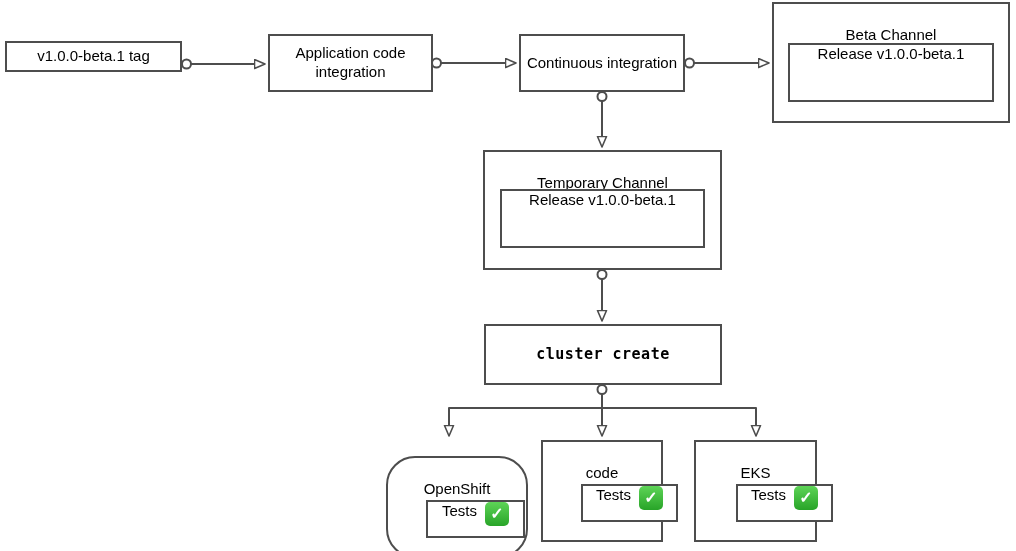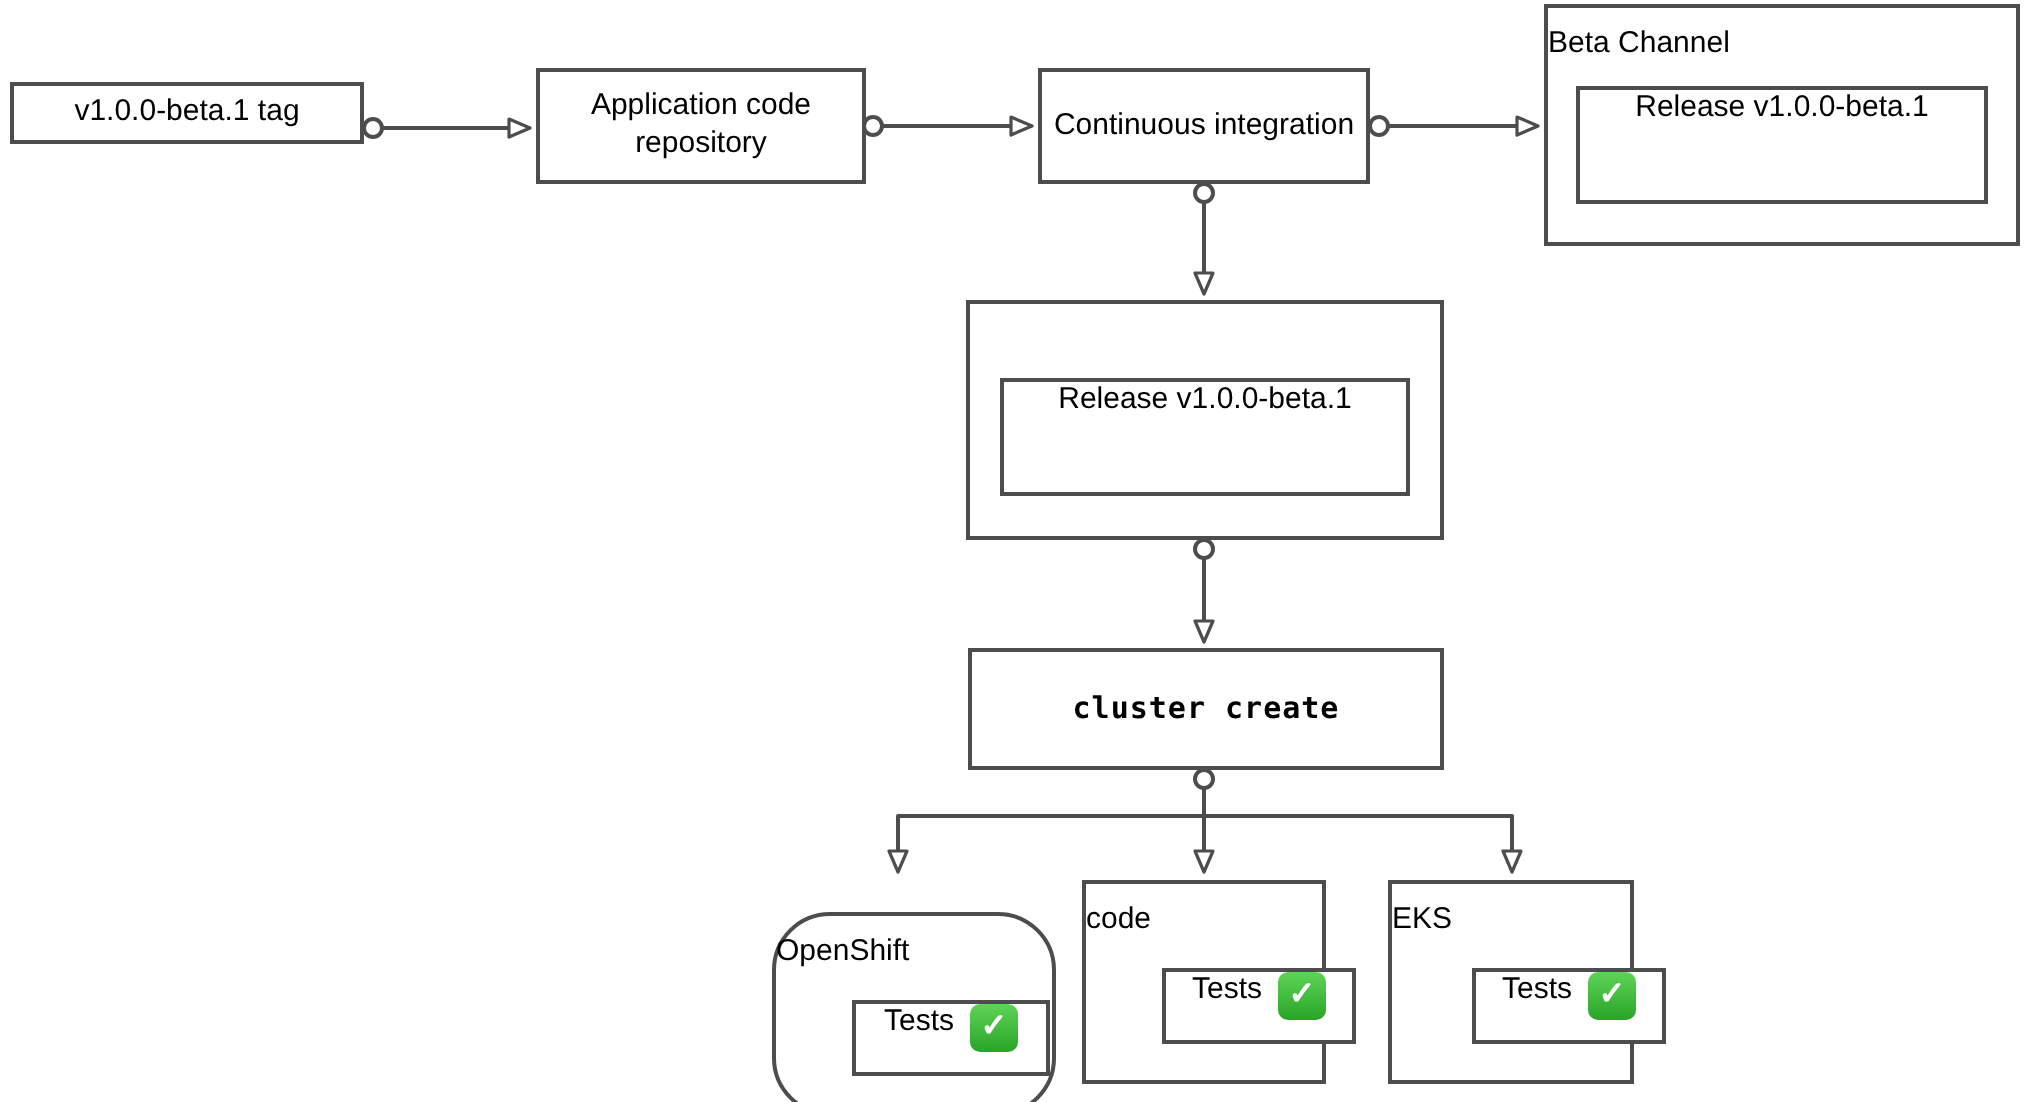--- a/index.html
+++ b/index.html
@@ -52,21 +52,23 @@
     line-height: 1.25;
   }
   .group {
     position: absolute;
     box-sizing: border-box;
     background: var(--node-fill, #ffffff);
     border: 2px solid var(--stroke, #4d4d4d);
   }
   .group-title {
     padding-top: 9px;
-    font-size: 15px;
+    text-align: center;
+    font-size: 15px;
+    margin-top: 13px;
   }
   .inner {
     position: absolute;
     box-sizing: border-box;
     background: var(--node-fill, #ffffff);
     border: 2px solid var(--stroke, #4d4d4d);
     display: flex;
     align-items: flex-start;
     justify-content: center;
     text-align: center;
@@ -131,35 +133,36 @@
     <path class="wire" d="M602,394 V436" marker-end="url(#openArrow)"></path>
     <path class="wire" d="M602,408 H756 V436" marker-end="url(#openArrow)"></path>
     <circle class="port" cx="602" cy="389.5" r="4.5"></circle>
   </svg>
 
   <div class="node" style="left:5px; top:41px; width:177px; height:31px;">
     <span>v1.0.0-beta.1 tag</span>
   </div>
 
   <div class="node" style="left:268px; top:34px; width:165px; height:58px;">
-    <span>Application code repository</span>
+    <span>Application code integration</span>
   </div>
 
   <div class="node" style="left:519px; top:34px; width:166px; height:58px;">
     <span>Continuous integration</span>
   </div>
 
   <div class="group" style="left:772px; top:2px; width:238px; height:121px;">
     <div class="group-title">Beta Channel</div>
     <div class="inner" style="left:14px; top:39px; width:206px; height:59px;">
       <span>Release v1.0.0-beta.1</span>
     </div>
   </div>
 
   <div class="group" style="left:483px; top:150px; width:239px; height:120px;">
+    <div class="group-title">Temporary Channel</div>
     <div class="inner" style="left:15px; top:37px; width:205px; height:59px;">
       <span>Release v1.0.0-beta.1</span>
     </div>
   </div>
 
   <div class="node" style="left:484px; top:324px; width:238px; height:61px;">
     <span class="mono">cluster create</span>
   </div>
 
   <div class="group" style="left:386px; top:456px; width:142px; height:102px;border-radius:29px;">

